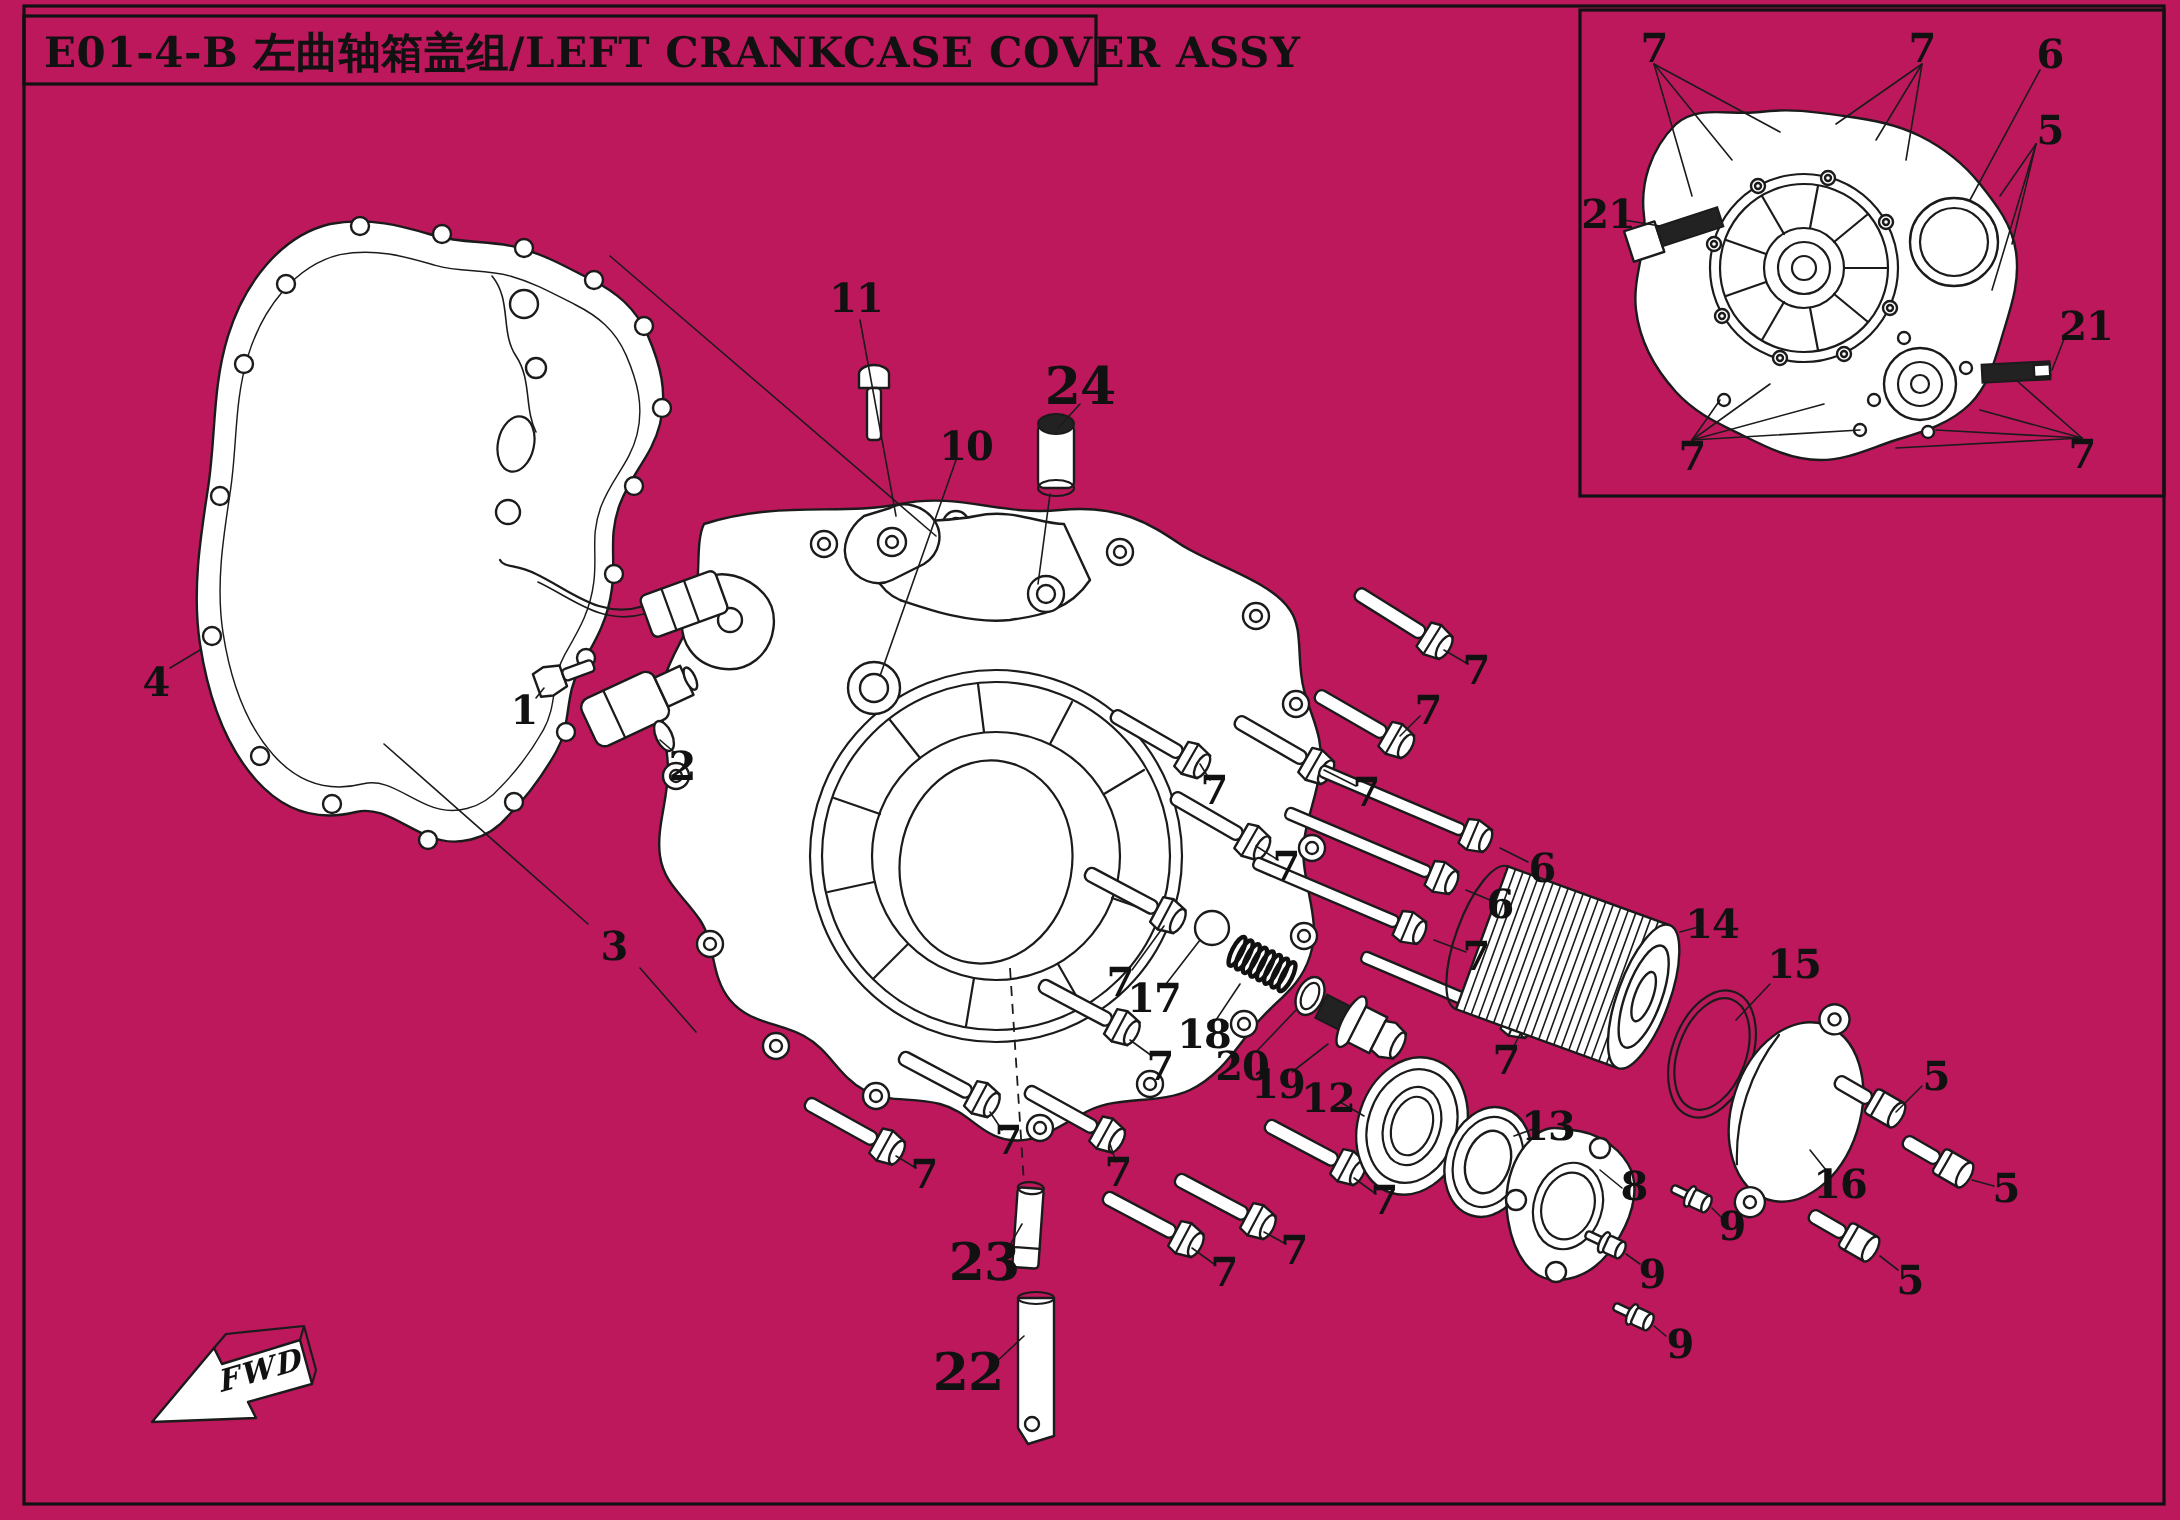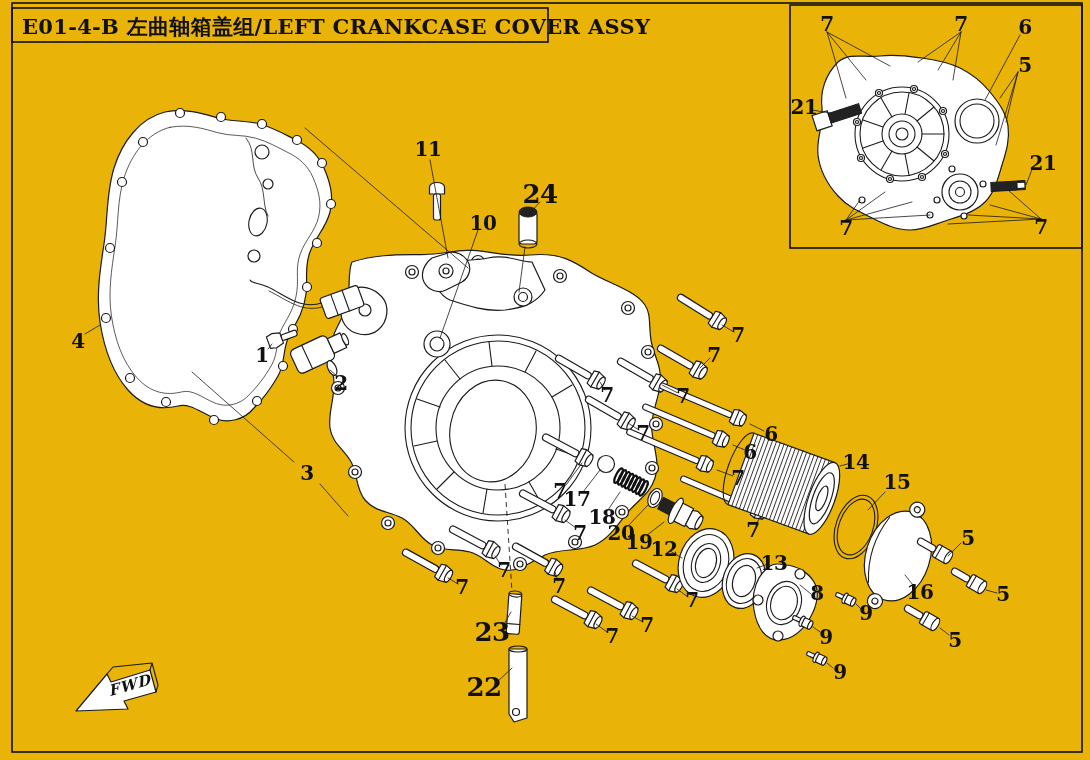--- a/index.html
+++ b/index.html
@@ -1,16 +1,16 @@
 <!DOCTYPE html>
 <html><head>
 <meta charset="utf-8">
 <style>
   html,body{margin:0;padding:0;background:#e8e8e8;}
-  .page{position:relative;width:1090px;height:760px;background:#eab308;margin:0 auto;
+  .page{position:relative;width:1090px;height:760px;background:#be185d;margin:0 auto;
         font-family:"DejaVu Serif",serif;}
   svg{position:absolute;left:0;top:0;}
   .ln{stroke:#1b1b1b;stroke-width:1.1;fill:none;stroke-linecap:round;stroke-linejoin:round;}
   .thin{stroke-width:0.8;}
   .pt{stroke:#1b1b1b;stroke-width:1.2;fill:#ffffff;stroke-linejoin:round;}
   .dk{stroke:#1b1b1b;stroke-width:1;fill:#222222;}
   .coil{stroke:#111111;stroke-width:2.2;fill:none;}
   .border{stroke:#111111;stroke-width:1.6;fill:none;}
   .dash{stroke:#1b1b1b;stroke-width:0.9;fill:none;stroke-dasharray:5 4;}
   .co{font-family:"DejaVu Serif",serif;font-weight:bold;font-size:20px;fill:#111;

